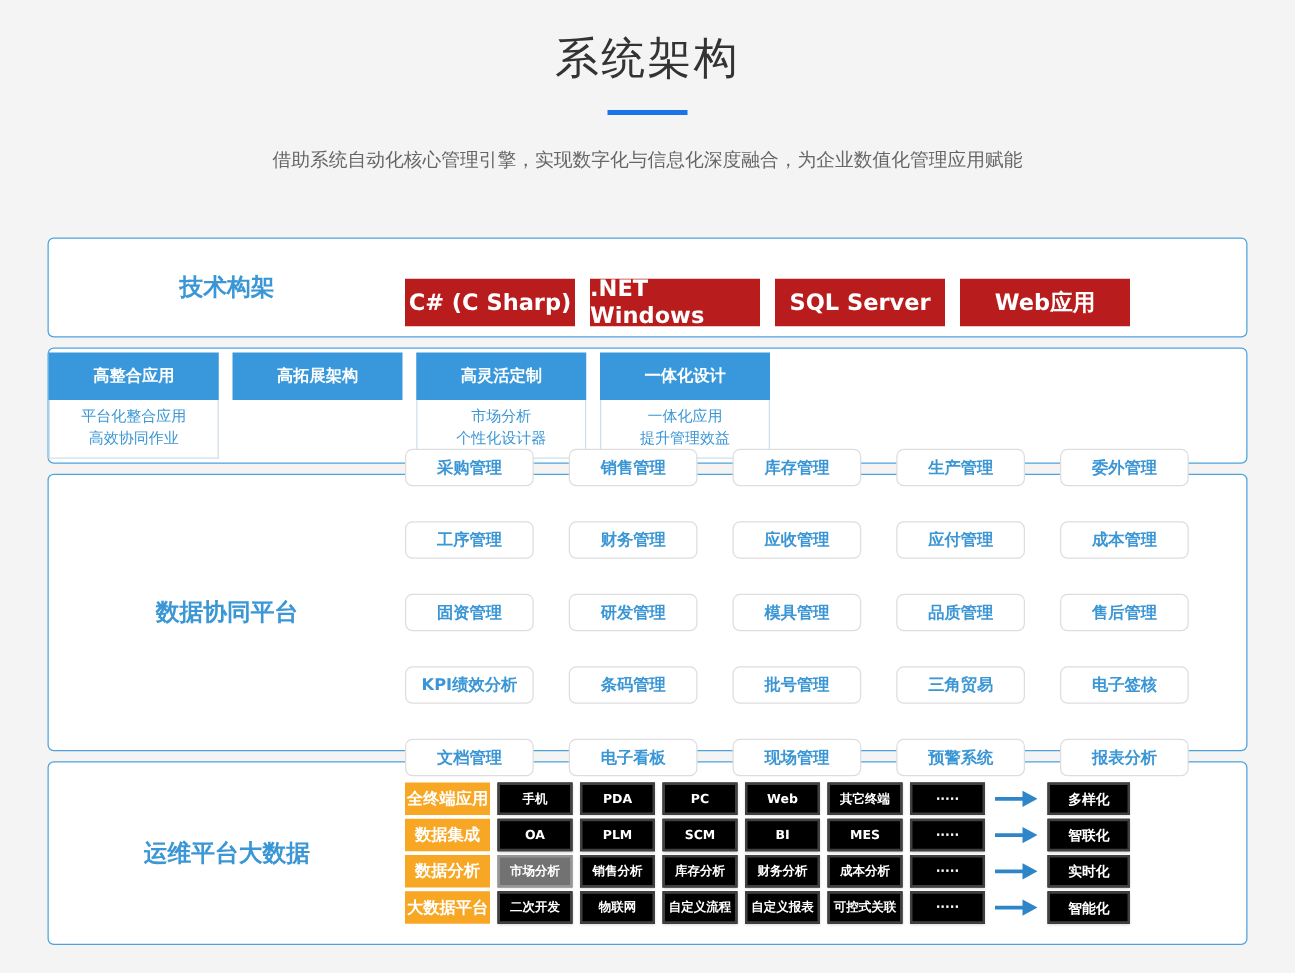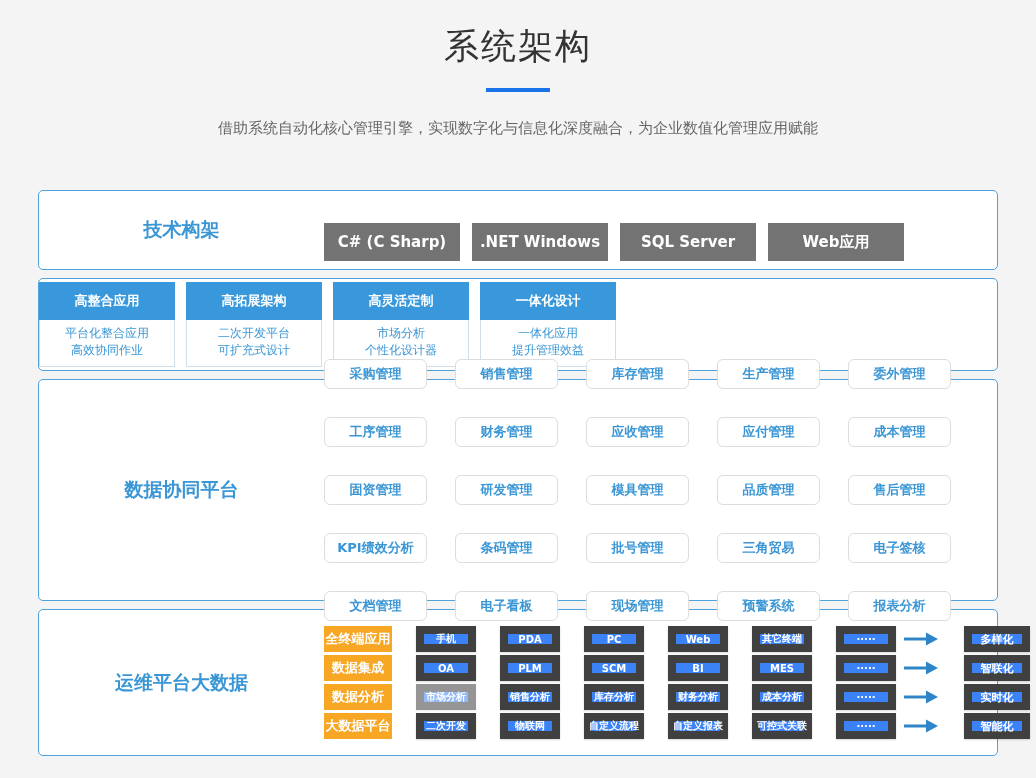--- a/index.html
+++ b/index.html
@@ -36,22 +36,22 @@
   .panel-label {
     flex: 0 0 285px; text-align: center;
     font-size: 19px; font-weight: bold; color: #3a96d5;
   }
 
   
   .panel-stack { height: 80px; }
   .stack-row { display: flex; gap: 12px; }
   .stack-btn {
     width: 136px; height: 38px;
-    background: #737373; color: #fff;
-    font-size: 15px; font-weight: bold;
+    background: #b91c1c; color: #fff;
+    font-size: 18px; font-weight: bold;
     display: flex; align-items: center; justify-content: center; margin-top: 24px;
   }
 
   
   .panel-highlights { height: 93px; }
   .cards-row { display: flex; gap: 11px; }
   .hl-card { width: 136px; }
   .hl-card-title {
     height: 38px; background: #3898db; color: #fff;
     font-size: 13px; font-weight: bold;
@@ -82,27 +82,26 @@
   .panel-bigdata { height: 147px; }
   .bd-rows { display: flex; flex-direction: column; gap: 3px; }
   .bd-row { display: flex; align-items: center; gap: 6px; }
   .bd-cat {
     width: 68px; height: 26px; background: #f7a723; color: #fff;
     font-size: 13px; font-weight: bold;
     display: flex; align-items: center; justify-content: center;
     white-space: nowrap;
   }
   .bd-item, .bd-result {
-    height: 26px; background: #3b82f6;
-    border: 8px solid #404040;
+    height: 26px; background: #000000;
+    border: 2px solid #404040;
     color: #fff; font-weight: bold;
     display: flex; align-items: center; justify-content: center;
     box-shadow: 0 1px 2px rgba(0,0,0,.15);
     white-space: nowrap;
-    margin-left: 18px;
   }
   .bd-item { width: 60px; font-size: 10px; }
   .bd-item.muted { opacity: .55; }
   .bd-result { width: 66px; font-size: 11px; }
   .bd-arrow { width: 34px; height: 14px; margin: 0 2px; flex: 0 0 auto; }
 </style>
 </head>
 <body>
 
 <div class="page-header">
@@ -127,24 +126,20 @@
     <div class="cards-row">
       <div class="hl-card">
         <div class="hl-card-title">高整合应用</div>
         <div class="hl-card-body">
           <div class="hl-line">平台化整合应用</div>
           <div class="hl-line">高效协同作业</div>
         </div>
       </div>
       <div class="hl-card">
         <div class="hl-card-title">高拓展架构</div>
-        <div class="hl-card-body">
-          <div class="hl-line">二次开发平台</div>
-          <div class="hl-line">可扩充式设计</div>
-        </div>
       </div>
       <div class="hl-card">
         <div class="hl-card-title">高灵活定制</div>
         <div class="hl-card-body">
           <div class="hl-line">市场分析</div>
           <div class="hl-line">个性化设计器</div>
         </div>
       </div>
       <div class="hl-card">
         <div class="hl-card-title">一体化设计</div>

